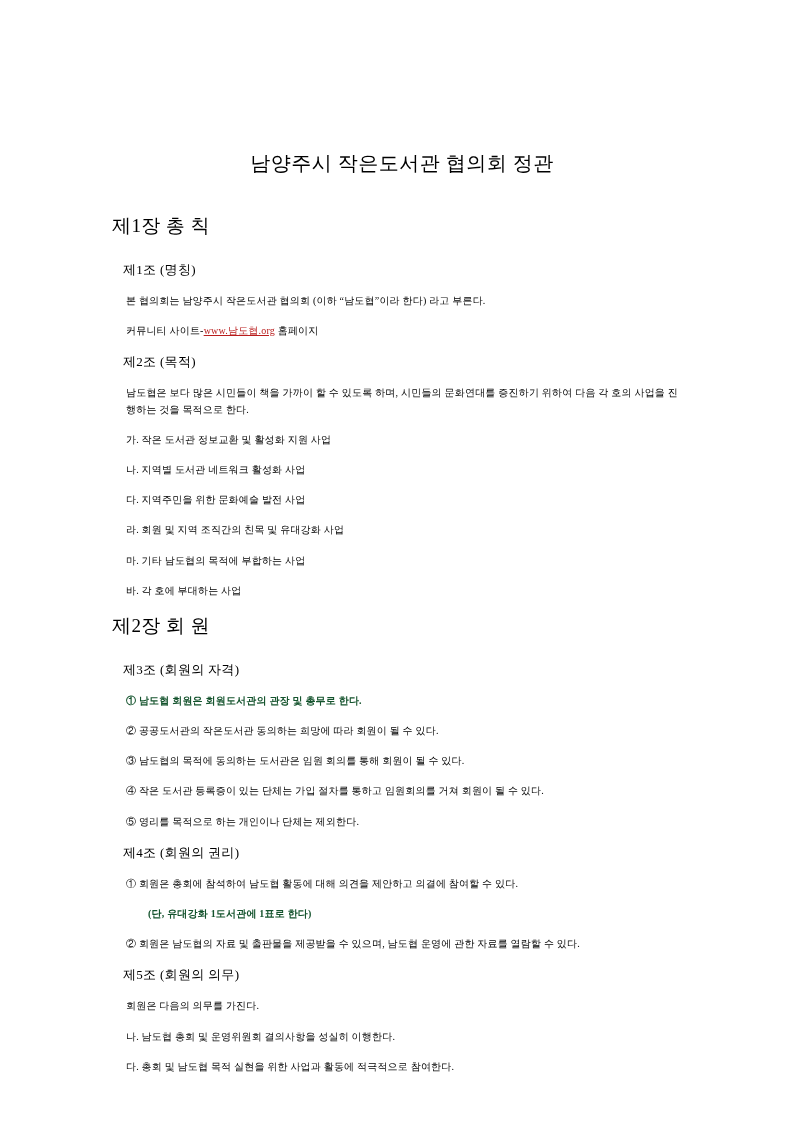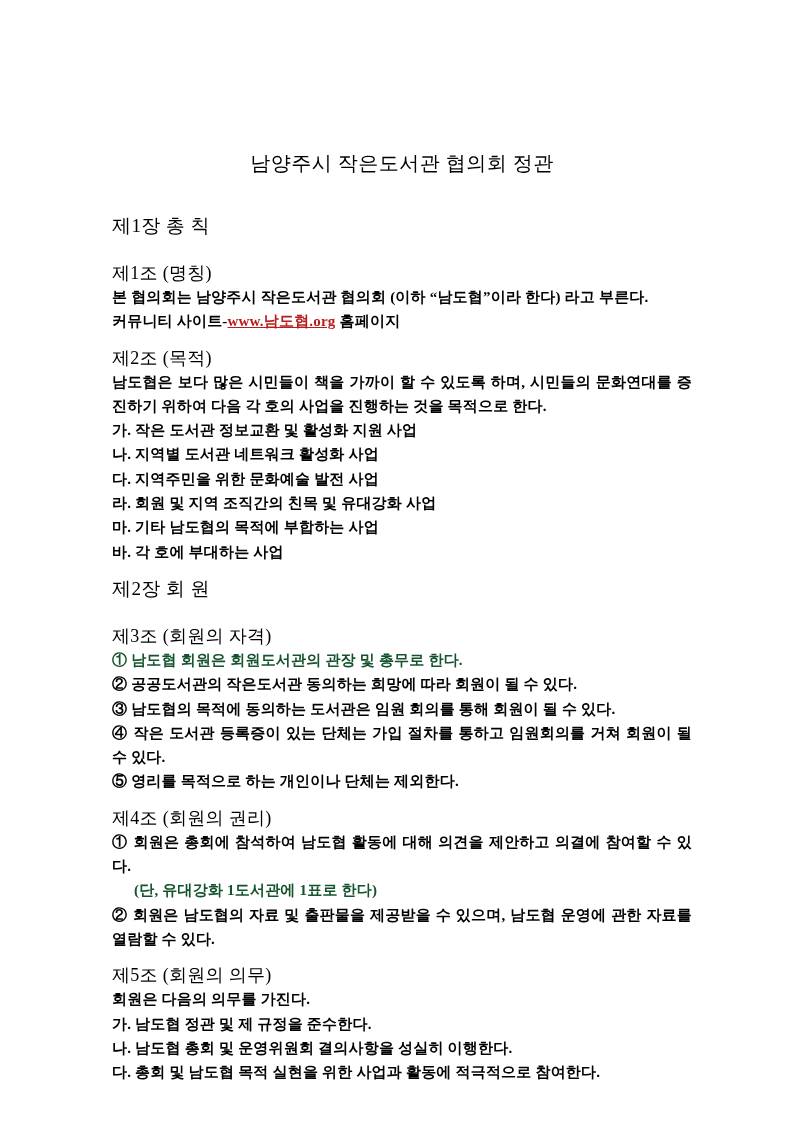--- a/index.html
+++ b/index.html
@@ -29,32 +29,31 @@
     font-weight: normal;
   }
   .chapter {
     font-size: 19px;
     margin: 0 0 22px 0;
     letter-spacing: 0.4px;
   }
   .chapter.spaced-top {
   }
   .article-head {
-    font-size: 18px;
-    margin: 0;
+    font-size: 13px;
+    margin: 11px;
     letter-spacing: 0.3px;
   }
   p.line {
-    font-size: 15px;
-    margin: 0;
+    font-size: 10px;
+    margin: 14px;
     line-height: 1.62;
     letter-spacing: 0.2px;
     text-align: justify;
     text-justify: inter-word;
-    font-weight: bold;
   }
   .block {
     margin-bottom: 12px;
   }
   .block:last-child {
     margin-bottom: 0;
   }
   .red {
     color: #14532d;
     font-weight: bold;
@@ -107,18 +106,17 @@
   <div class="block">
     <p class="article-head">제4조 (회원의 권리)</p>
     <p class="line">① 회원은 총회에 참석하여 남도협 활동에 대해 의견을 제안하고 의결에 참여할 수 있다.</p>
     <p class="line red sub-indent">(단, 유대강화 1도서관에 1표로 한다)</p>
     <p class="line">② 회원은 남도협의 자료 및 출판물을 제공받을 수 있으며, 남도협 운영에 관한 자료를 열람할 수 있다.</p>
   </div>
 
   <div class="block">
     <p class="article-head">제5조 (회원의 의무)</p>
     <p class="line">회원은 다음의 의무를 가진다.</p>
-    <p class="line">가. 남도협 정관 및 제 규정을 준수한다.</p>
     <p class="line">나. 남도협 총회 및 운영위원회 결의사항을 성실히 이행한다.</p>
     <p class="line">다. 총회 및 남도협 목적 실현을 위한 사업과 활동에 적극적으로 참여한다.</p>
   </div>
 
 </div>
 
 </body></html>

